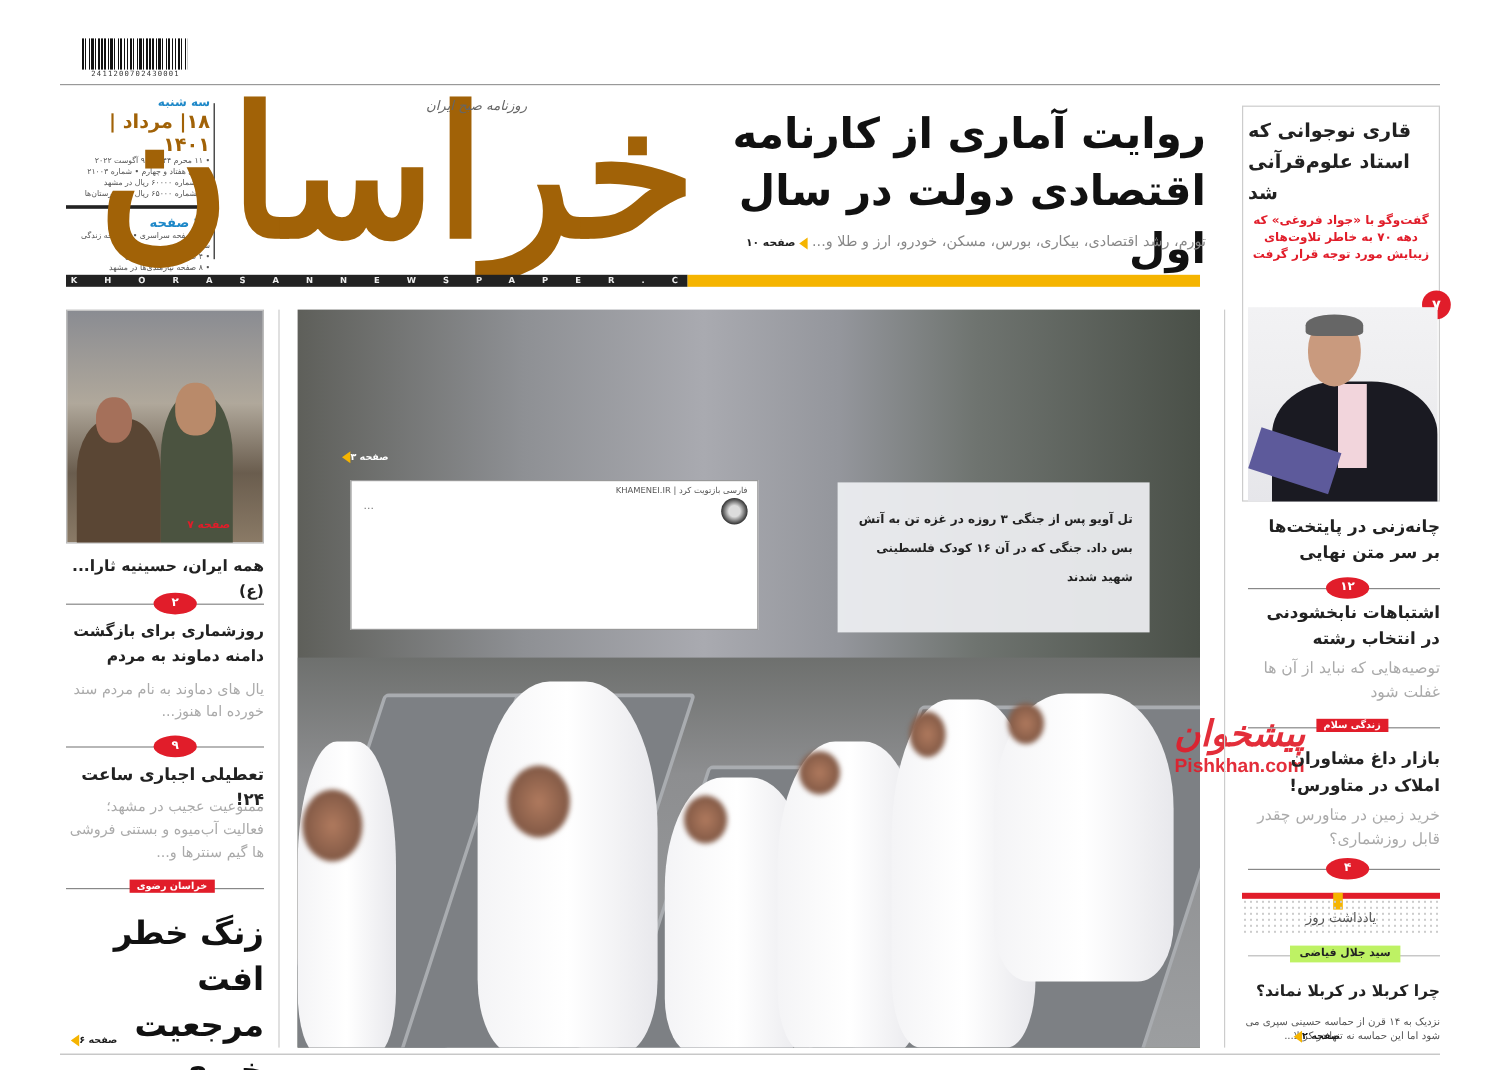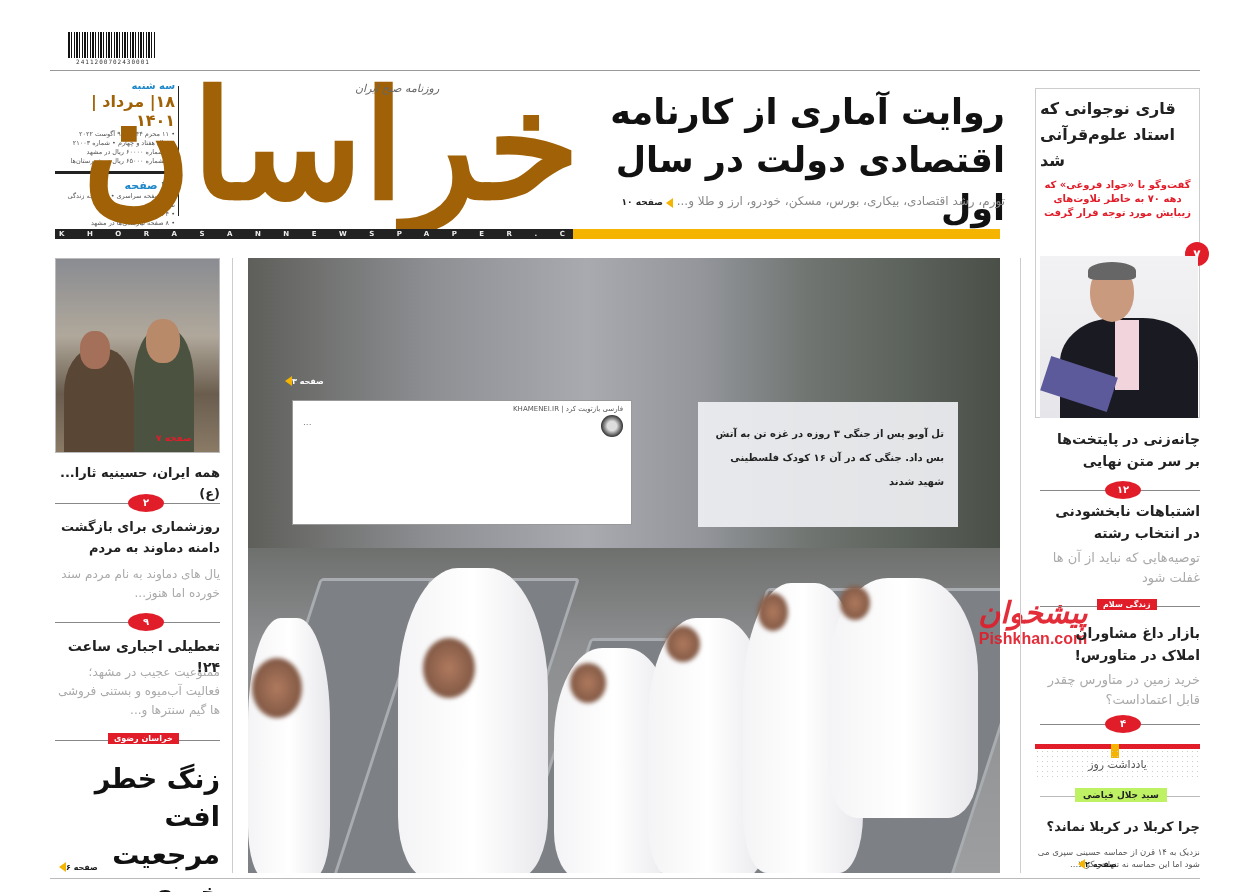--- a/index.html
+++ b/index.html
@@ -185,21 +185,21 @@
 <div class="abs rc-h rtl" style="top:428px">چانه‌زنی در پایتخت‌ها بر سر متن نهایی</div>
 
 <div class="abs hr" style="left:1040px;top:490px;width:160px"></div>
 <div class="abs badge badge-sm" style="left:1105px;top:481px">۱۲</div>
 <div class="abs rc-h rtl" style="top:500px">اشتباهات نابخشودنی در انتخاب رشته</div>
 <div class="abs rc-g rtl" style="top:548px">توصیه‌هایی که نباید از آن ها غفلت شود</div>
 
 <div class="abs hr" style="left:1040px;top:606px;width:160px"></div>
 <div class="abs tag" style="left:1097px;top:599px">زندگی سلام</div>
 <div class="abs rc-h rtl" style="top:622px">بازار داغ مشاوران املاک در متاورس!</div>
-<div class="abs rc-g rtl" style="top:670px">خرید زمین در متاورس چقدر قابل اعتماداست؟</div>
+<div class="abs rc-g rtl" style="top:670px">خرید زمین در متاورس چقدر قابل روزشماری؟</div>
 
 <div class="abs hr" style="left:1040px;top:724px;width:160px"></div>
 <div class="abs badge badge-sm" style="left:1105px;top:715px">۴</div>
 
 <div class="abs" style="left:1035px;top:744px;width:165px;height:5px;background:#e11d2a"></div>
 <div class="abs" style="left:1111px;top:744px;width:8px;height:14px;background:#f5b400"></div>
 <div class="abs dots" style="left:1035px;top:749px;width:165px;height:30px"></div>
 <div class="abs" style="left:1035px;top:758px;width:165px;text-align:center;font-size:11px;color:#555">یادداشت روز</div>
 <div class="abs hr" style="left:1040px;top:796px;width:160px;background:#bbb"></div>
 <div class="abs tag-y" style="left:1075px;top:788px">سید جلال فیاضی</div>

